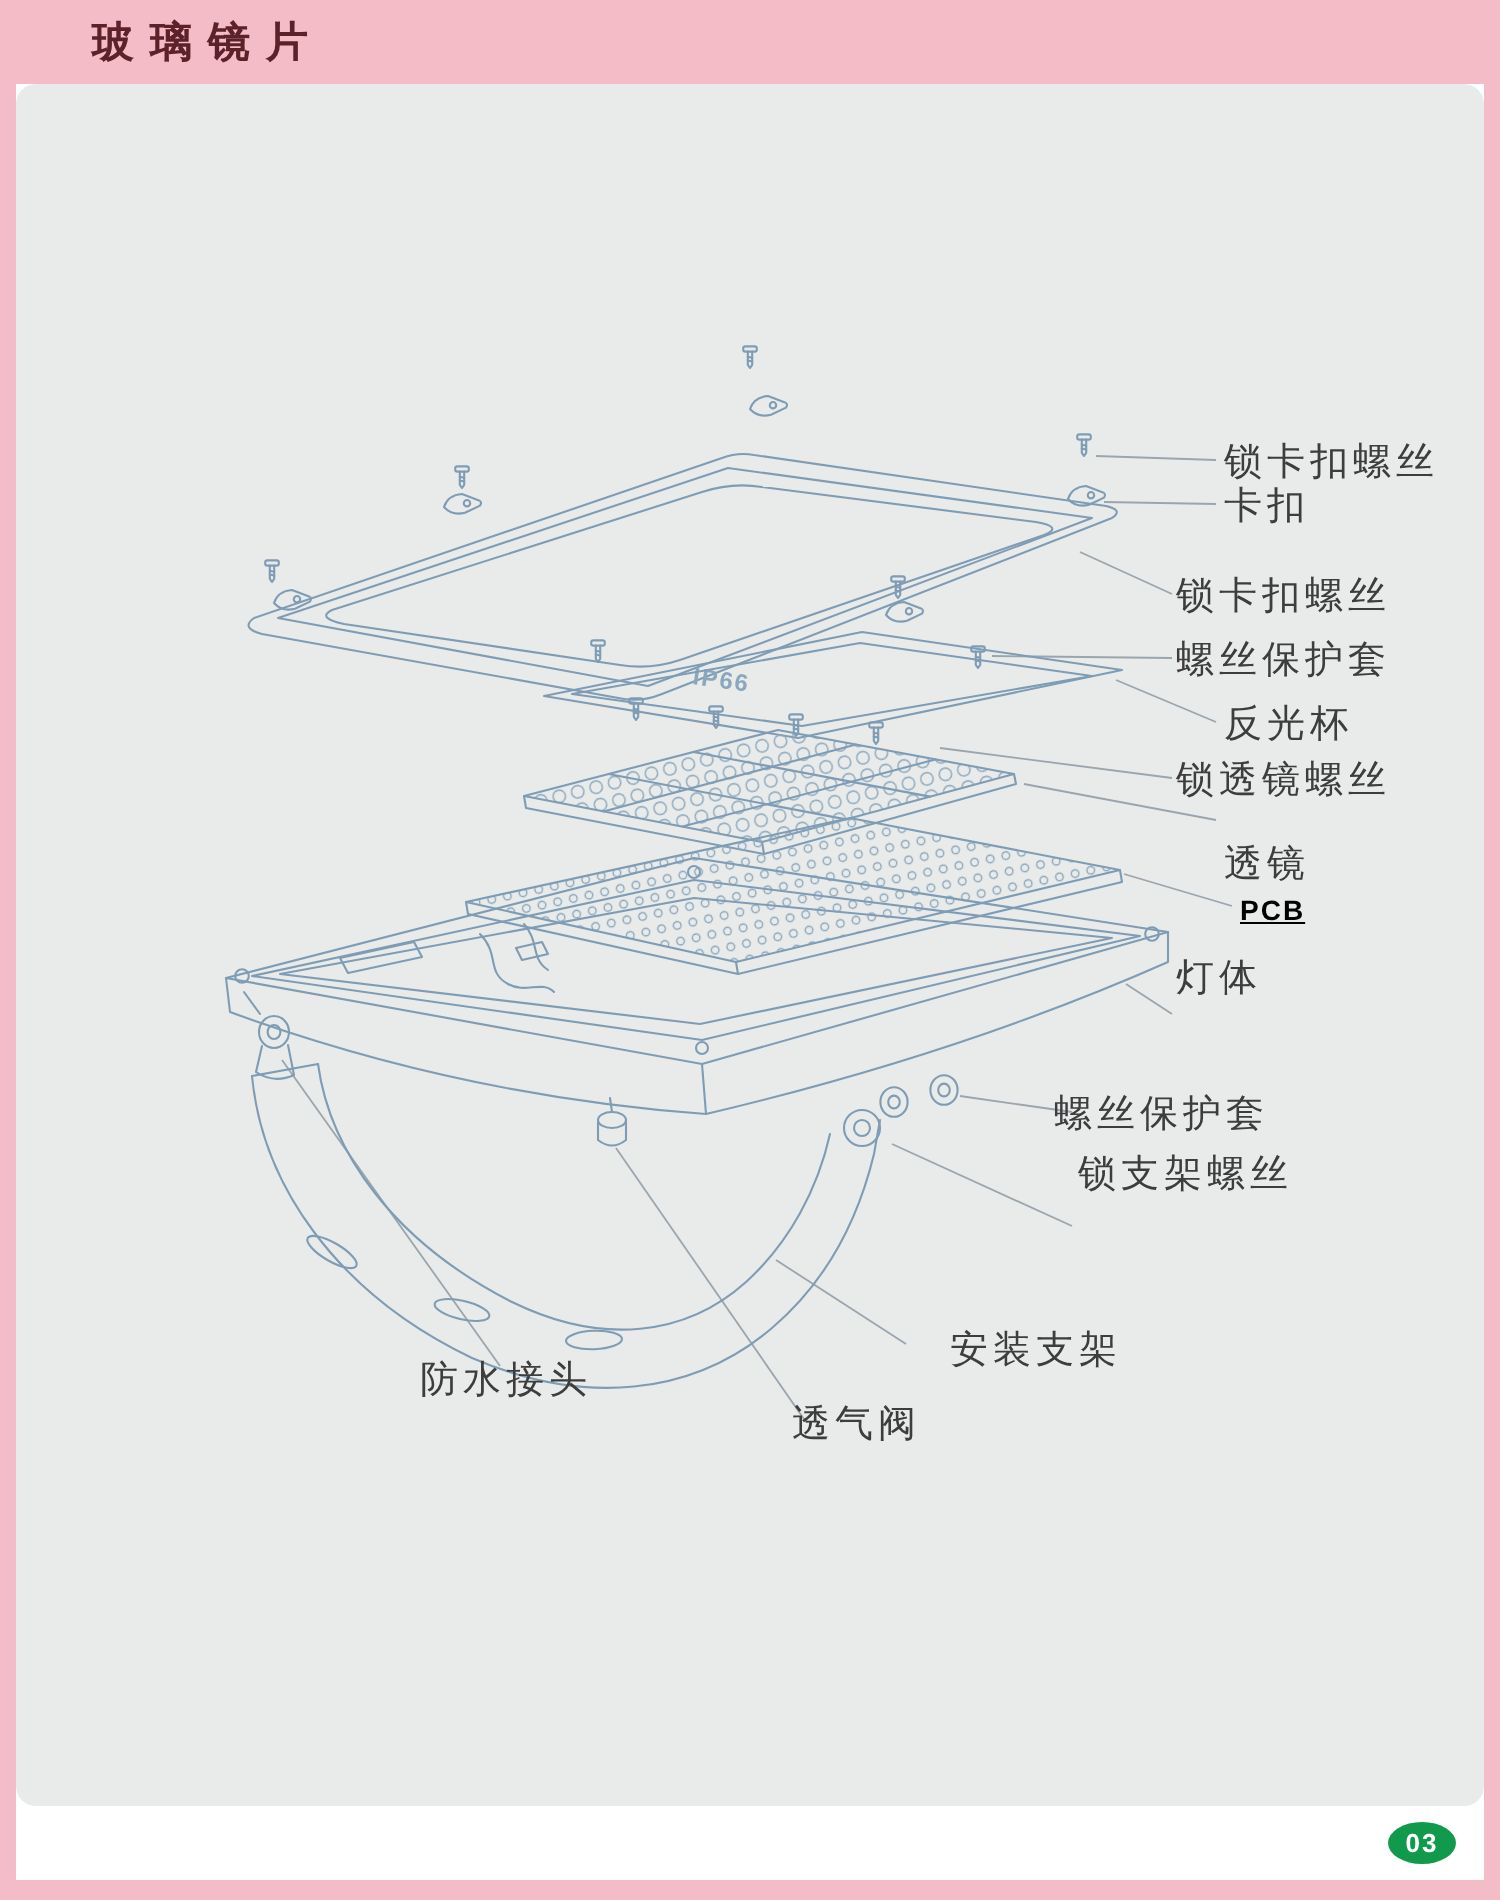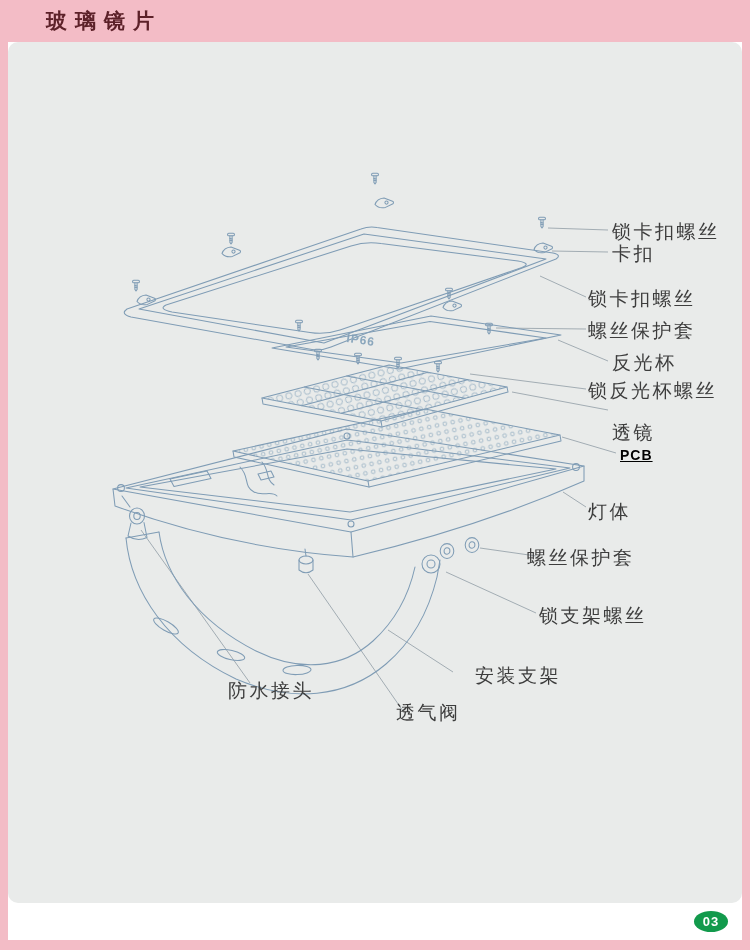--- a/index.html
+++ b/index.html
@@ -174,24 +174,24 @@
     </g>
   </g>
 </svg>
 
 <div>
   <div class="dlabel" style="left:612px;top:224px">锁卡扣螺丝</div>
   <div class="dlabel" style="left:612px;top:246px">卡扣</div>
   <div class="dlabel" style="left:588px;top:291px">锁卡扣螺丝</div>
   <div class="dlabel" style="left:588px;top:323px">螺丝保护套</div>
   <div class="dlabel" style="left:612px;top:355px">反光杯</div>
-  <div class="dlabel" style="left:588px;top:383px">锁反光杯螺丝</div>
+  <div class="dlabel" style="left:588px;top:383px">锁透镜螺丝</div>
   <div class="dlabel" style="left:612px;top:425px">透镜</div>
   <div class="dlabel pcb" style="left:620px;top:447px">PCB</div>
-  <div class="dlabel" style="left:588px;top:504px">灯体</div>
+  <div class="dlabel" style="left:588px;top:482px">灯体</div>
   <div class="dlabel" style="left:527px;top:550px">螺丝保护套</div>
-  <div class="dlabel" style="left:539px;top:608px">锁支架螺丝</div>
+  <div class="dlabel" style="left:539px;top:580px">锁支架螺丝</div>
   <div class="dlabel" style="left:475px;top:668px">安装支架</div>
-  <div class="dlabel" style="left:228px;top:683px">防水接头</div>
+  <div class="dlabel" style="left:210px;top:683px">防水接头</div>
   <div class="dlabel" style="left:396px;top:705px">透气阀</div>
 </div>
 
 <div class="badge">03</div>
 
 </body></html>

